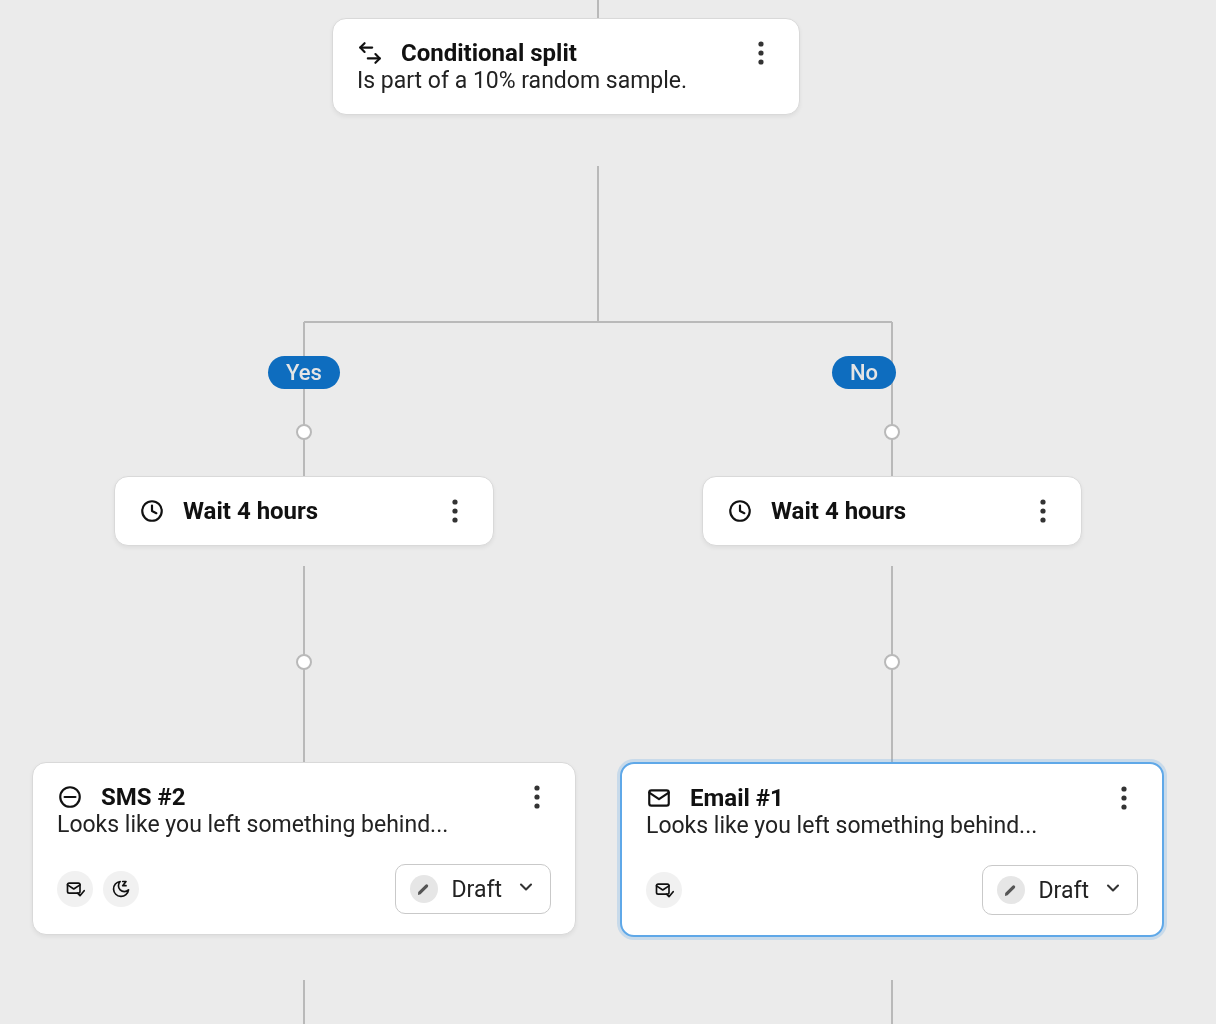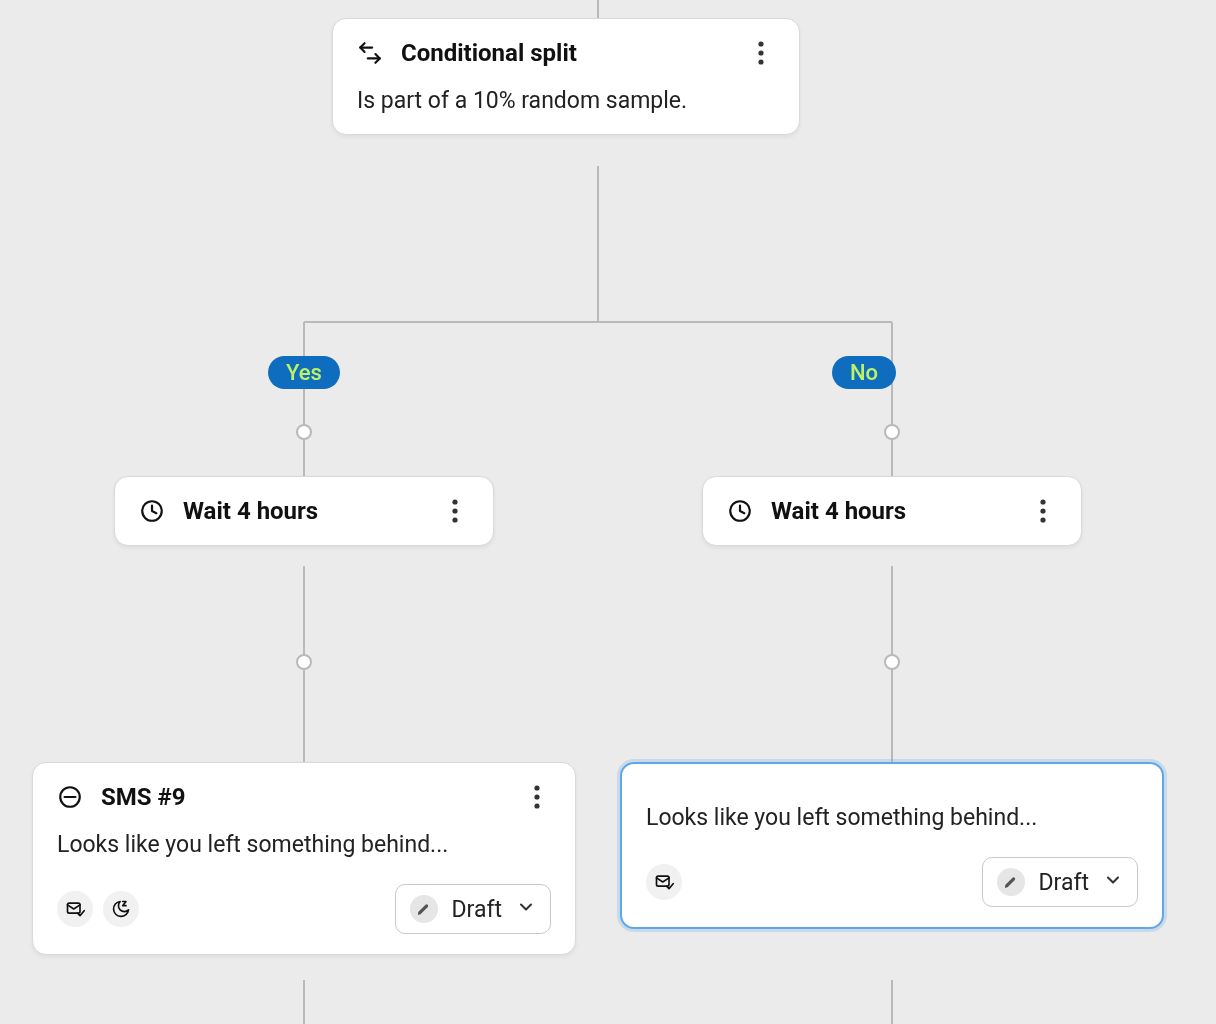--- a/index.html
+++ b/index.html
@@ -41,35 +41,34 @@
     display: flex;
     align-items: center;
     gap: 18px;
   }
   .card-title {
     font-size: 24px;
     font-weight: 700;
   }
   .card-title.regular { font-weight: 700; }
   .card-desc {
-    margin-top: 20px;
     font-size: 23px;
     color: #222;
   }
   .icon-slot svg { display: block; }
   .kebab {
     width: 28px; height: 28px;
     display: flex; align-items: center; justify-content: center;
     cursor: pointer;
   }
   .kebab svg { display:block; }
   .badge {
     position: absolute;
     background: #0e6dbf;
-    color: #bef264;
+    color: #e5e5e5;
     font-size: 22px;
     padding: 4px 18px;
     border-radius: 999px;
     font-weight: 500;
   }
   .port {
     position: absolute;
     width: 16px; height: 16px;
     background: #fff;
     border: 2px solid #b9b9b9;
@@ -205,21 +204,21 @@
 
 <div class="card" style="left:32px; top:762px; width:544px;">
   <div class="card-header">
     <div class="card-title-wrap">
       <span class="icon-slot">
         <svg width="26" height="26" viewBox="0 0 24 24" fill="none" stroke="#111" stroke-width="2" stroke-linecap="round" stroke-linejoin="round">
             <circle cx="12" cy="12" r="9"></circle>
             <line x1="7" y1="12" x2="17" y2="12"></line>
           </svg>
       </span>
-      <span class="card-title regular">SMS #9</span>
+      <span class="card-title regular">SMS #2</span>
     </div>
     <div class="kebab">
       <svg width="6" height="24" viewBox="0 0 6 24">
           <circle cx="3" cy="3" r="2.6" fill="#333"></circle>
           <circle cx="3" cy="12" r="2.6" fill="#333"></circle>
           <circle cx="3" cy="21" r="2.6" fill="#333"></circle>
         </svg>
     </div>
   </div>
   <div class="card-desc">Looks like you left something behind...</div>
@@ -249,20 +248,38 @@
       <span>
         <svg width="20" height="20" viewBox="0 0 24 24" fill="none" stroke="#333" stroke-width="2.5" stroke-linecap="round" stroke-linejoin="round">
             <polyline points="6 9 12 15 18 9"></polyline>
           </svg>
       </span>
     </div>
   </div>
 </div>
 
 <div class="card selected" style="left:620px; top:762px; width:544px;">
+  <div class="card-header">
+    <div class="card-title-wrap">
+      <span class="icon-slot">
+        <svg width="26" height="26" viewBox="0 0 24 24" fill="none" stroke="#111" stroke-width="2" stroke-linecap="round" stroke-linejoin="round">
+            <rect x="3" y="5" width="18" height="14" rx="2"></rect>
+            <polyline points="3 7 12 13 21 7"></polyline>
+          </svg>
+      </span>
+      <span class="card-title regular">Email #1</span>
+    </div>
+    <div class="kebab">
+      <svg width="6" height="24" viewBox="0 0 6 24">
+          <circle cx="3" cy="3" r="2.6" fill="#333"></circle>
+          <circle cx="3" cy="12" r="2.6" fill="#333"></circle>
+          <circle cx="3" cy="21" r="2.6" fill="#333"></circle>
+        </svg>
+    </div>
+  </div>
   <div class="card-desc">Looks like you left something behind...</div>
   <div class="foot-row">
     <div class="foot-icons">
       <span class="chip">
         <svg width="20" height="20" viewBox="0 0 24 24" fill="none" stroke="#111" stroke-width="2" stroke-linecap="round" stroke-linejoin="round">
             <rect x="3" y="5" width="15" height="12" rx="2"></rect>
             <polyline points="3 7 10.5 12 18 7"></polyline>
             <polyline points="15 17 18 20 23 14"></polyline>
           </svg>
       </span>

